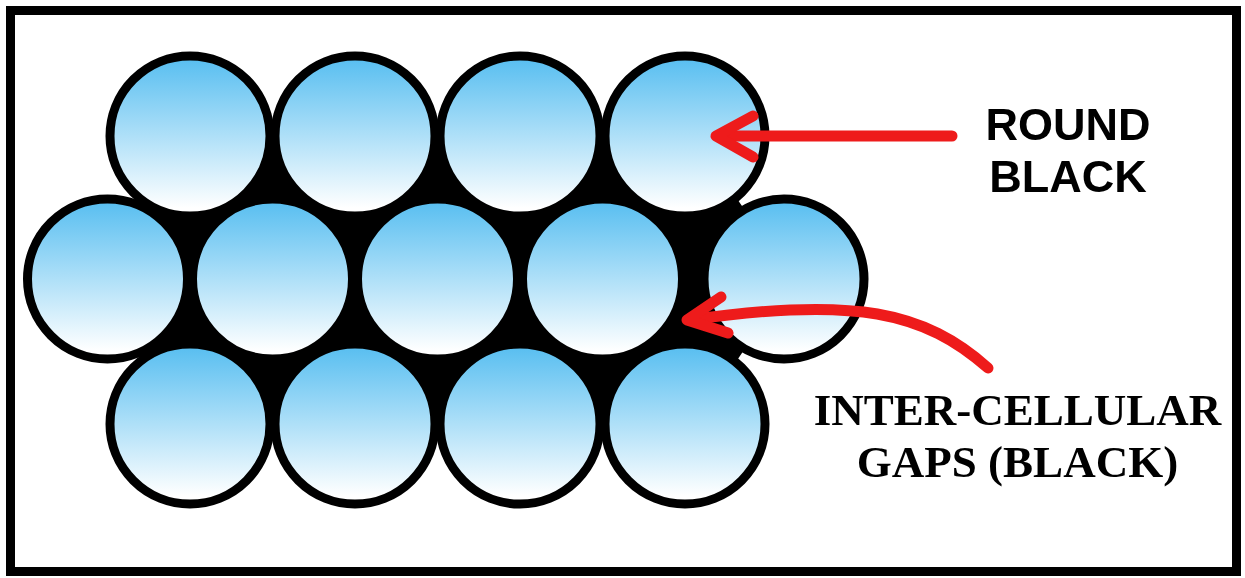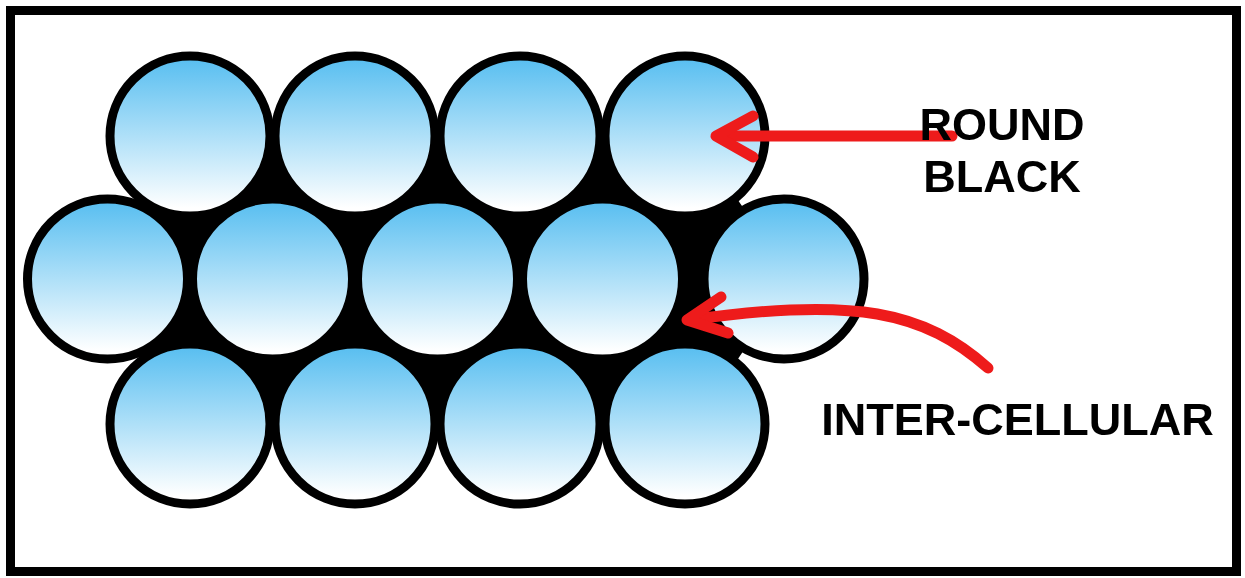--- a/index.html
+++ b/index.html
@@ -20,22 +20,22 @@
   .label{
     position:absolute;
     text-align:center;
     font-weight:bold;
     font-size:45px;
     line-height:52px;
     color:#000000;
     letter-spacing:0px;
     white-space:nowrap;
   }
-  #label-round-cells{left:882px;top:99px;width:240px;}
-  #label-gaps{left:805px;top:394px;width:425px;}
+  #label-round-cells{left:948px;top:99px;width:240px;}
+  #label-gaps{left:805px;top:384px;width:425px;font-family:Liberation Serif, serif;}
 </style>
 </head>
 <body>
 
 <div class="figure">
 
   <svg viewBox="0 0 1245 578">
     <defs>
       <linearGradient id="cellGrad" x1="0" y1="0" x2="0" y2="1">
         <stop offset="0" stop-color="#55bdf0"></stop>
@@ -74,15 +74,16 @@
     </g>
   </svg>
 
   <div class="label" id="label-round-cells">
     <div>ROUND</div>
     <div>BLACK</div>
   </div>
 
   <div class="label" id="label-gaps">
     <div>INTER-CELLULAR</div>
+    <div>GAPS (BLACK)</div>
   </div>
 
 </div>
 
 </body></html>

